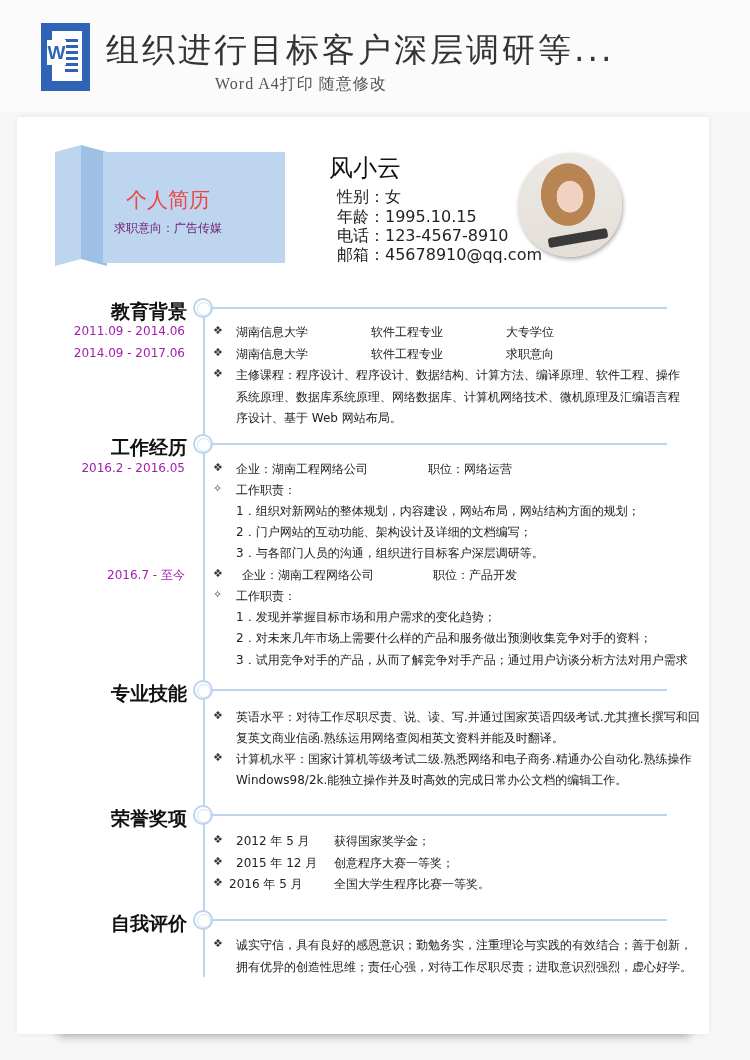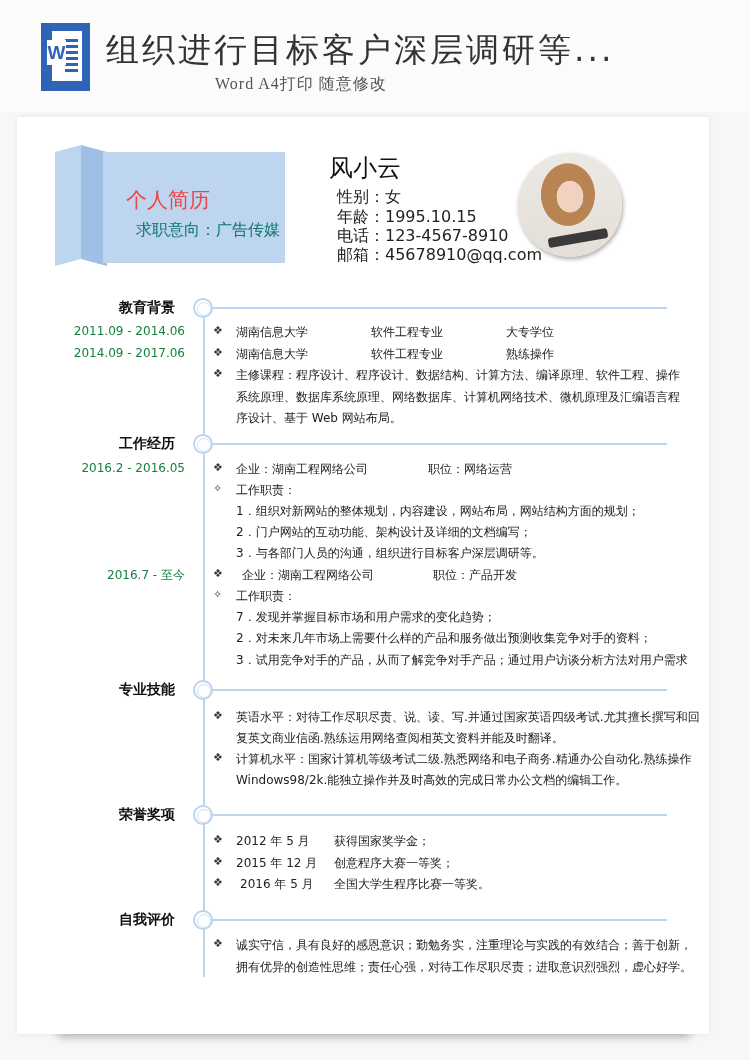--- a/index.html
+++ b/index.html
@@ -20,39 +20,39 @@
     .doc-sub { position: absolute; left: 215px; top: 74px; font-size: 16px; color: #555; letter-spacing: 1px; font-family: Liberation Serif, serif; }
 
     
     .paper-shadow { position: absolute; left: 58px; top: 1015px; width: 632px; height: 22px; background: #aaa; filter: blur(5px); opacity: .85; }
     .paper { position: absolute; left: 17px; top: 117px; width: 692px; height: 917px; background: #fff; box-shadow: 0 0 6px rgba(0,0,0,.08); }
 
     
     .ribbon-fold { position: absolute; left: 55px; top: 145px; width: 52px; height: 121px; }
     .ribbon-main { position: absolute; left: 103px; top: 152px; width: 182px; height: 111px; background: #bdd5ee; }
     .ribbon-title { position: absolute; left: 126px; top: 186px; font-size: 21px; color: #ef4444; }
-    .ribbon-sub { position: absolute; left: 136px; top: 220px; font-size: 16px; color: #0f766e; }
+    .ribbon-sub { position: absolute; left: 114px; top: 220px; font-size: 12px; color: #701a75; }
 
     .name { position: absolute; left: 329px; top: 152px; font-size: 24px; color: #111; }
     .info { position: absolute; left: 337px; font-size: 16px; color: #222; }
 
     .photo { position: absolute; left: 518px; top: 153px; width: 104px; height: 104px; border-radius: 50%; background:
       radial-gradient(ellipse 22px 26px at 50% 42%, #f1d2c0 60%, transparent 62%),
       radial-gradient(ellipse 38px 44px at 48% 40%, #b98454 70%, transparent 72%),
       linear-gradient(180deg, #ece9e4 0%, #e4ded7 100%);
       box-shadow: 1px 2px 4px rgba(0,0,0,.35); overflow: hidden; }
     .photo .collar { position: absolute; left: 30px; top: 80px; width: 60px; height: 10px; background: #3a3a3a; transform: rotate(-10deg); border-radius: 3px; }
 
     
     .vline { position: absolute; left: 203px; top: 315px; width: 2px; height: 662px; background: #bcd4ee; }
     .hline { position: absolute; left: 212px; width: 455px; height: 2px; background: #bcd4ee; }
     .node { position: absolute; left: 193px; width: 20px; height: 20px; border-radius: 50%; border: 2px solid #bcd4ee; background: #fff; }
     .node::after { content: ""; position: absolute; left: 2px; top: 2px; width: 12px; height: 12px; border-radius: 50%; border: 1.5px solid #cfe0f2; }
-    .sec-title { position: absolute; right: 575px; font-size: 14px; font-weight: bold; color: #111; white-space: nowrap; }
-    .date { position: absolute; right: 565px; font-size: 12px; color: #15803d; white-space: nowrap; }
+    .sec-title { position: absolute; right: 563px; font-size: 19px; font-weight: bold; color: #111; white-space: nowrap; }
+    .date { position: absolute; right: 565px; font-size: 12px; color: #a21caf; white-space: nowrap; }
     .row { position: absolute; font-size: 12px; color: #222; white-space: nowrap; }
     .bullet { position: absolute; left: 213px; font-size: 11px; color: #333; }
   </style>
 </head>
 <body>
 
 <div class="topbar">
   <div class="word-icon">
     <div class="page">
       <div class="line" style="top:8px"></div>
@@ -95,21 +95,21 @@
 <div class="sec-title" style="top:299px">教育背景</div>
 <div class="date" style="top:324px">2011.09 - 2014.06</div>
 <div class="bullet" style="top:324px">❖</div>
 <div class="row" style="left:236px;top:324px">湖南信息大学</div>
 <div class="row" style="left:371px;top:324px">软件工程专业</div>
 <div class="row" style="left:506px;top:324px">大专学位</div>
 <div class="date" style="top:346px">2014.09 - 2017.06</div>
 <div class="bullet" style="top:346px">❖</div>
 <div class="row" style="left:236px;top:346px">湖南信息大学</div>
 <div class="row" style="left:371px;top:346px">软件工程专业</div>
-<div class="row" style="left:506px;top:346px">熟练操作</div>
+<div class="row" style="left:506px;top:346px">求职意向</div>
 <div class="bullet" style="top:367px">❖</div>
 <div class="row" style="left:236px;top:367px">主修课程：程序设计、程序设计、数据结构、计算方法、编译原理、软件工程、操作</div>
 <div class="row" style="left:236px;top:389px">系统原理、数据库系统原理、网络数据库、计算机网络技术、微机原理及汇编语言程</div>
 <div class="row" style="left:236px;top:410px">序设计、基于 Web 网站布局。</div>
 
 <div class="node" style="top:434px"></div>
 <div class="hline" style="top:443px"></div>
 <div class="sec-title" style="top:435px">工作经历</div>
 <div class="date" style="top:461px">2016.2 - 2016.05</div>
 <div class="bullet" style="top:461px">❖</div>
@@ -120,21 +120,21 @@
 <div class="row" style="left:236px;top:503px">1．组织对新网站的整体规划，内容建设，网站布局，网站结构方面的规划；</div>
 <div class="row" style="left:236px;top:524px">2．门户网站的互动功能、架构设计及详细的文档编写；</div>
 <div class="row" style="left:236px;top:545px">3．与各部门人员的沟通，组织进行目标客户深层调研等。</div>
 
 <div class="date" style="top:567px">2016.7 -  至今</div>
 <div class="bullet" style="top:567px">❖</div>
 <div class="row" style="left:242px;top:567px">企业：湖南工程网络公司</div>
 <div class="row" style="left:433px;top:567px">职位：产品开发</div>
 <div class="bullet" style="top:588px">✧</div>
 <div class="row" style="left:236px;top:588px">工作职责：</div>
-<div class="row" style="left:236px;top:609px">7．发现并掌握目标市场和用户需求的变化趋势；</div>
+<div class="row" style="left:236px;top:609px">1．发现并掌握目标市场和用户需求的变化趋势；</div>
 <div class="row" style="left:236px;top:630px">2．对未来几年市场上需要什么样的产品和服务做出预测收集竞争对手的资料；</div>
 <div class="row" style="left:236px;top:652px">3．试用竞争对手的产品，从而了解竞争对手产品；通过用户访谈分析方法对用户需求</div>
 
 <div class="node" style="top:680px"></div>
 <div class="hline" style="top:689px"></div>
 <div class="sec-title" style="top:681px">专业技能</div>
 <div class="bullet" style="top:709px">❖</div>
 <div class="row" style="left:236px;top:709px">英语水平：对待工作尽职尽责、说、读、写.并通过国家英语四级考试.尤其擅长撰写和回</div>
 <div class="row" style="left:236px;top:730px">复英文商业信函.熟练运用网络查阅相英文资料并能及时翻译。</div>
 <div class="bullet" style="top:751px">❖</div>
@@ -144,21 +144,21 @@
 <div class="node" style="top:805px"></div>
 <div class="hline" style="top:814px"></div>
 <div class="sec-title" style="top:806px">荣誉奖项</div>
 <div class="bullet" style="top:833px">❖</div>
 <div class="row" style="left:236px;top:833px">2012 年 5 月</div>
 <div class="row" style="left:334px;top:833px">获得国家奖学金；</div>
 <div class="bullet" style="top:855px">❖</div>
 <div class="row" style="left:236px;top:855px">2015 年 12 月</div>
 <div class="row" style="left:334px;top:855px">创意程序大赛一等奖；</div>
 <div class="bullet" style="top:876px">❖</div>
-<div class="row" style="left:240px;top:876px">2016 年 5 月</div>
+<div class="row" style="left:229px;top:876px">2016 年 5 月</div>
 <div class="row" style="left:334px;top:876px">全国大学生程序比赛一等奖。</div>
 
 <div class="node" style="top:910px"></div>
 <div class="hline" style="top:919px"></div>
 <div class="sec-title" style="top:911px">自我评价</div>
 <div class="bullet" style="top:937px">❖</div>
 <div class="row" style="left:236px;top:937px">诚实守信，具有良好的感恩意识；勤勉务实，注重理论与实践的有效结合；善于创新，</div>
 <div class="row" style="left:236px;top:959px">拥有优异的创造性思维；责任心强，对待工作尽职尽责；进取意识烈强烈，虚心好学。</div>
 
 </body></html>

